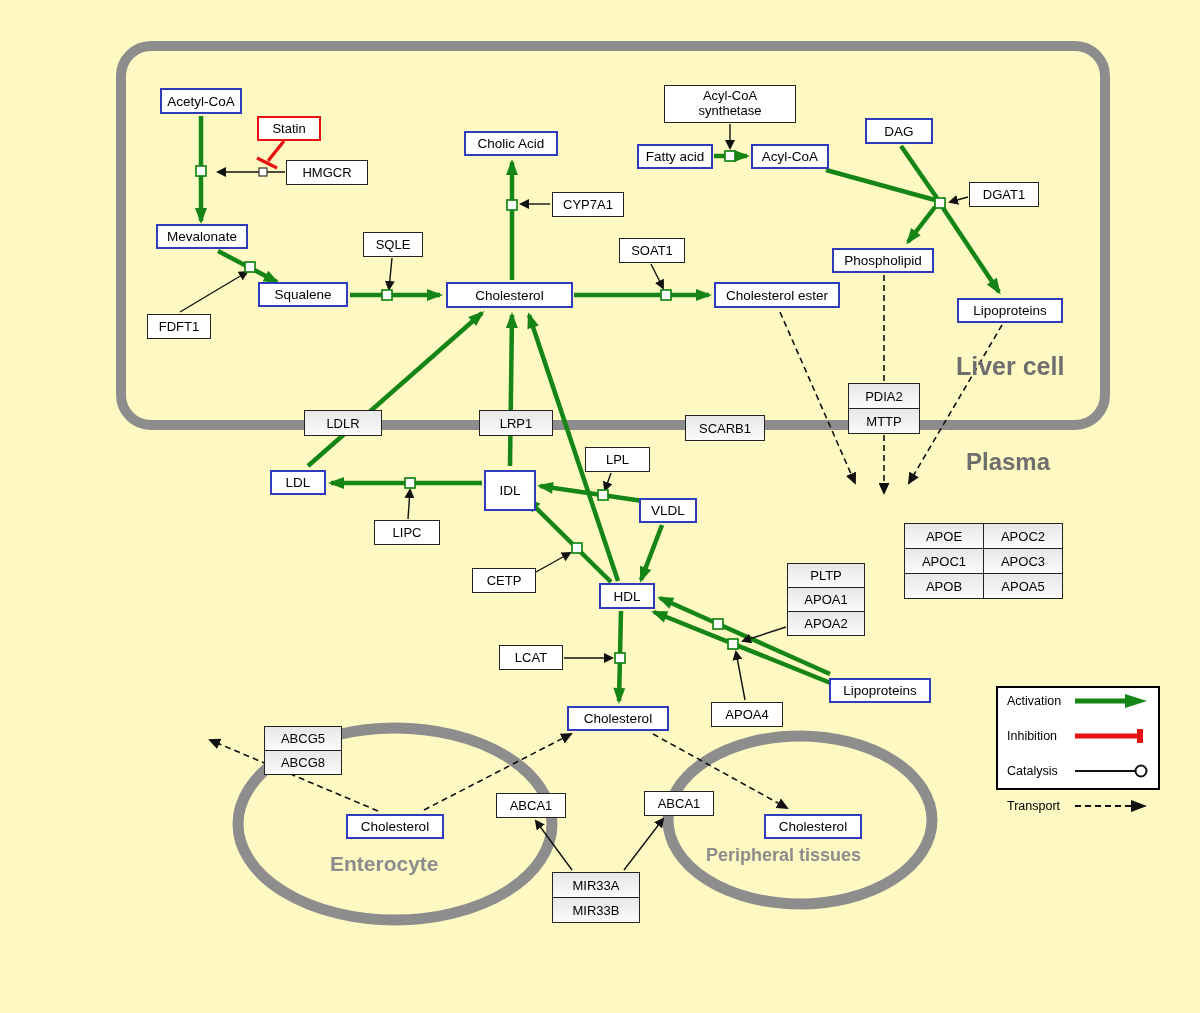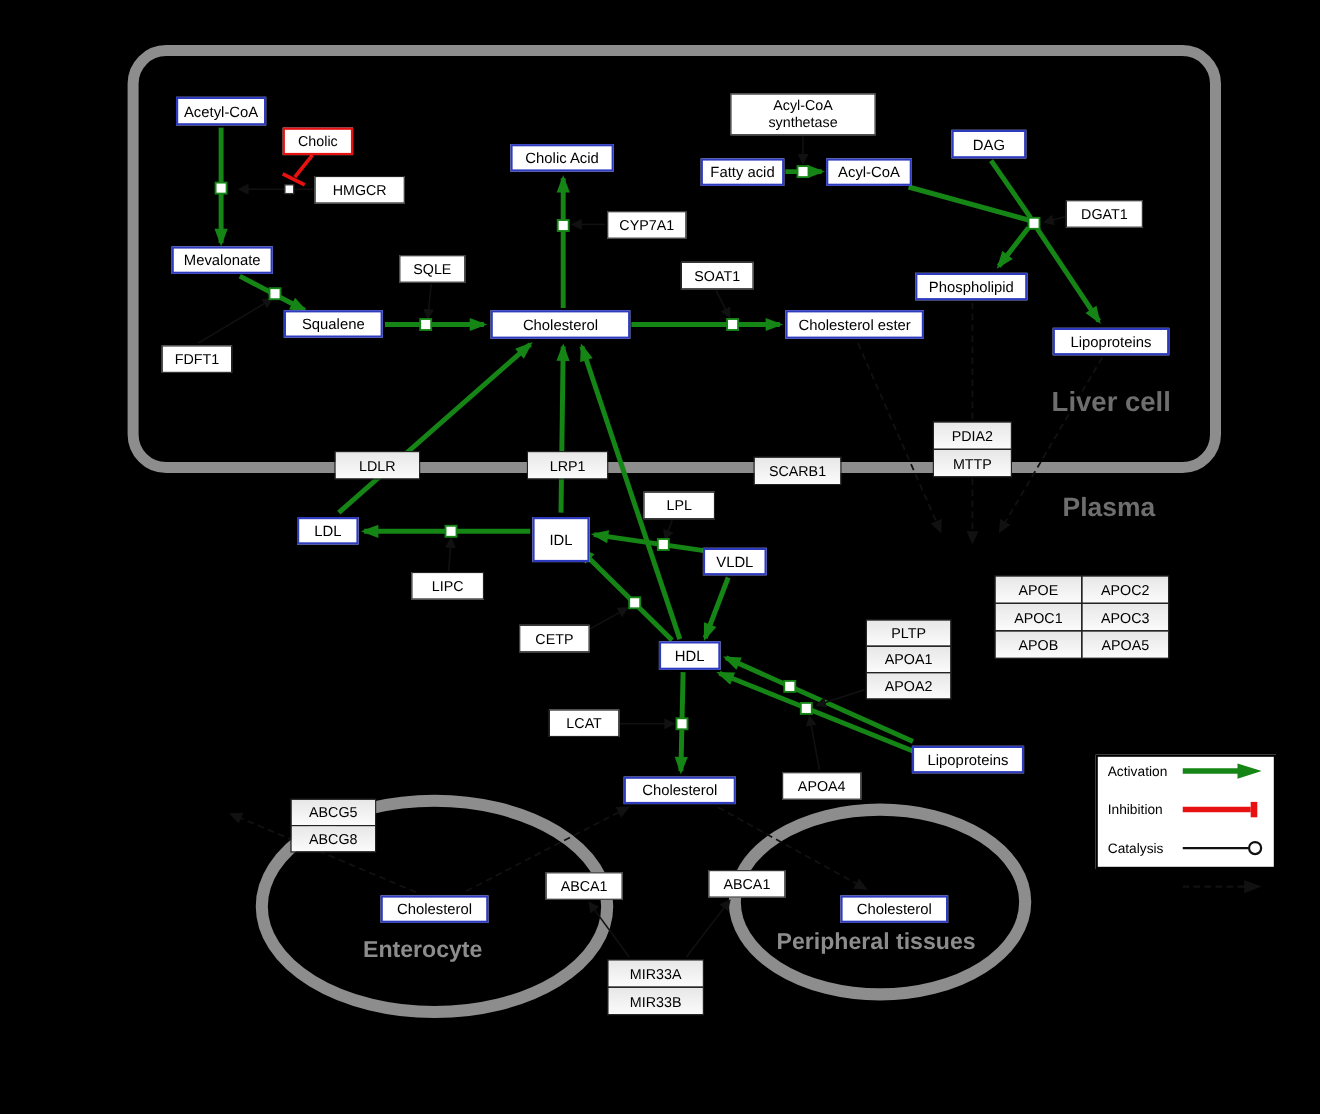--- a/index.html
+++ b/index.html
@@ -1,16 +1,16 @@
 <!DOCTYPE html>
 <html><head>
 <meta charset="utf-8">
 <style>
   html,body{margin:0;padding:0;background:#fff;}
-  #stage{position:relative;width:1200px;height:1013px;background:#000000;overflow:hidden;
+  #stage{position:relative;width:1200px;height:1013px;background:#fef9c3;overflow:hidden;
          font-family:"Liberation Sans",sans-serif;}
   #diagram{position:absolute;left:0;top:0;}
   .node{position:absolute;box-sizing:border-box;display:flex;align-items:center;justify-content:center;
         background:#fff;font-size:13px;color:#000;white-space:nowrap;z-index:5;}
   .nb{border:2.5px solid #2e3bbf;font-size:13.5px;}
   .nr{border:2.3px solid #e81111;}
   .nw{border:1.4px solid #222;}
   .ng{border:1.4px solid #222;background:linear-gradient(180deg,#e7e7e7,#fbfbfb);}
   .comp-label{position:absolute;font-weight:bold;color:#6e6e6e;z-index:4;}
   .legend{position:absolute;border:2px solid #000;background:#fff;display:flex;flex-direction:column;
@@ -126,21 +126,21 @@
   <div class="node nb" style="left:957px;top:298px;width:106px;height:25px">Lipoproteins</div>
   <div class="node nb" style="left:270px;top:470px;width:56px;height:25px">LDL</div>
   <div class="node nb" style="left:484px;top:470px;width:52px;height:41px">IDL</div>
   <div class="node nb" style="left:639px;top:498px;width:58px;height:25px">VLDL</div>
   <div class="node nb" style="left:599px;top:583px;width:56px;height:26px">HDL</div>
   <div class="node nb" style="left:567px;top:706px;width:102px;height:25px">Cholesterol</div>
   <div class="node nb" style="left:346px;top:814px;width:98px;height:25px">Cholesterol</div>
   <div class="node nb" style="left:764px;top:814px;width:98px;height:25px">Cholesterol</div>
   <div class="node nb" style="left:829px;top:678px;width:102px;height:25px">Lipoproteins</div>
 
-  <div class="node nr" style="left:257px;top:116px;width:64px;height:25px">Cholic</div>
+  <div class="node nr" style="left:257px;top:116px;width:64px;height:25px">Statin</div>
 
   <div class="node nw" style="left:286px;top:160px;width:82px;height:25px">HMGCR</div>
   <div class="node nw" style="left:363px;top:232px;width:60px;height:25px">SQLE</div>
   <div class="node nw" style="left:147px;top:314px;width:64px;height:25px">FDFT1</div>
   <div class="node nw" style="left:552px;top:192px;width:72px;height:25px">CYP7A1</div>
   <div class="node nw" style="left:619px;top:238px;width:66px;height:25px">SOAT1</div>
   <div class="node nw" style="left:664px;top:85px;width:132px;height:38px;flex-direction:column;line-height:1.15">
     <span>Acyl-CoA</span>
     <span>synthetase</span>
   </div>
@@ -169,21 +169,21 @@
   <div class="node ng" style="left:904px;top:523px;width:80px;height:26px">APOE</div>
   <div class="node ng" style="left:983px;top:523px;width:80px;height:26px">APOC2</div>
   <div class="node ng" style="left:904px;top:548px;width:80px;height:26px">APOC1</div>
   <div class="node ng" style="left:983px;top:548px;width:80px;height:26px">APOC3</div>
   <div class="node ng" style="left:904px;top:573px;width:80px;height:26px">APOB</div>
   <div class="node ng" style="left:983px;top:573px;width:80px;height:26px">APOA5</div>
 
   <div class="comp-label" style="left:956px;top:352px;font-size:25px">Liver cell</div>
   <div class="comp-label" style="left:966px;top:448px;font-size:24px">Plasma</div>
   <div class="comp-label" style="left:330px;top:852px;font-size:21px;color:#8c8c8c">Enterocyte</div>
-  <div class="comp-label" style="left:706px;top:845px;font-size:21px;color:#8c8c8c">Peripheral tissues</div>
+  <div class="comp-label" style="left:706px;top:845px;font-size:18px;color:#8c8c8c">Peripheral tissues</div>
 
   <div class="legend" style="left:996px;top:686px;width:164px;height:104px">
     <div class="lrow">
       <span>Activation</span>
       <svg width="74" height="16">
         <line x1="0" y1="8" x2="52" y2="8" stroke="#158515" stroke-width="5"></line>
         <polygon points="50,1 72,8 50,15" fill="#158515"></polygon>
       </svg>
     </div>
     <div class="lrow">

